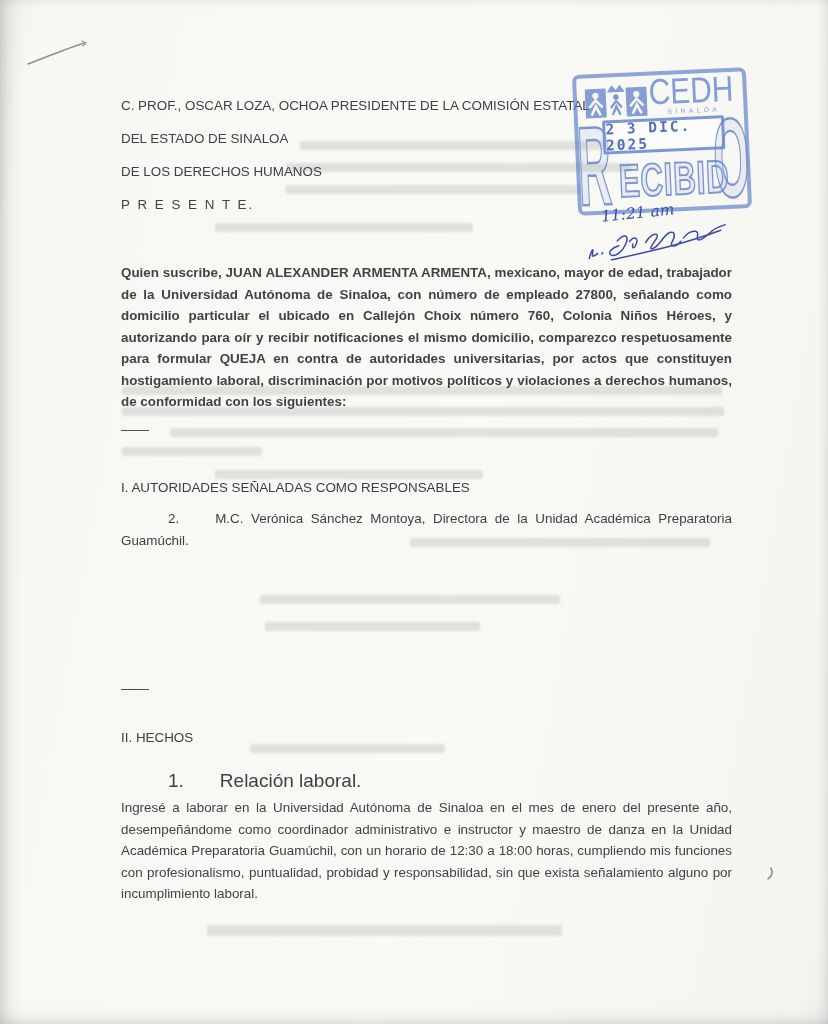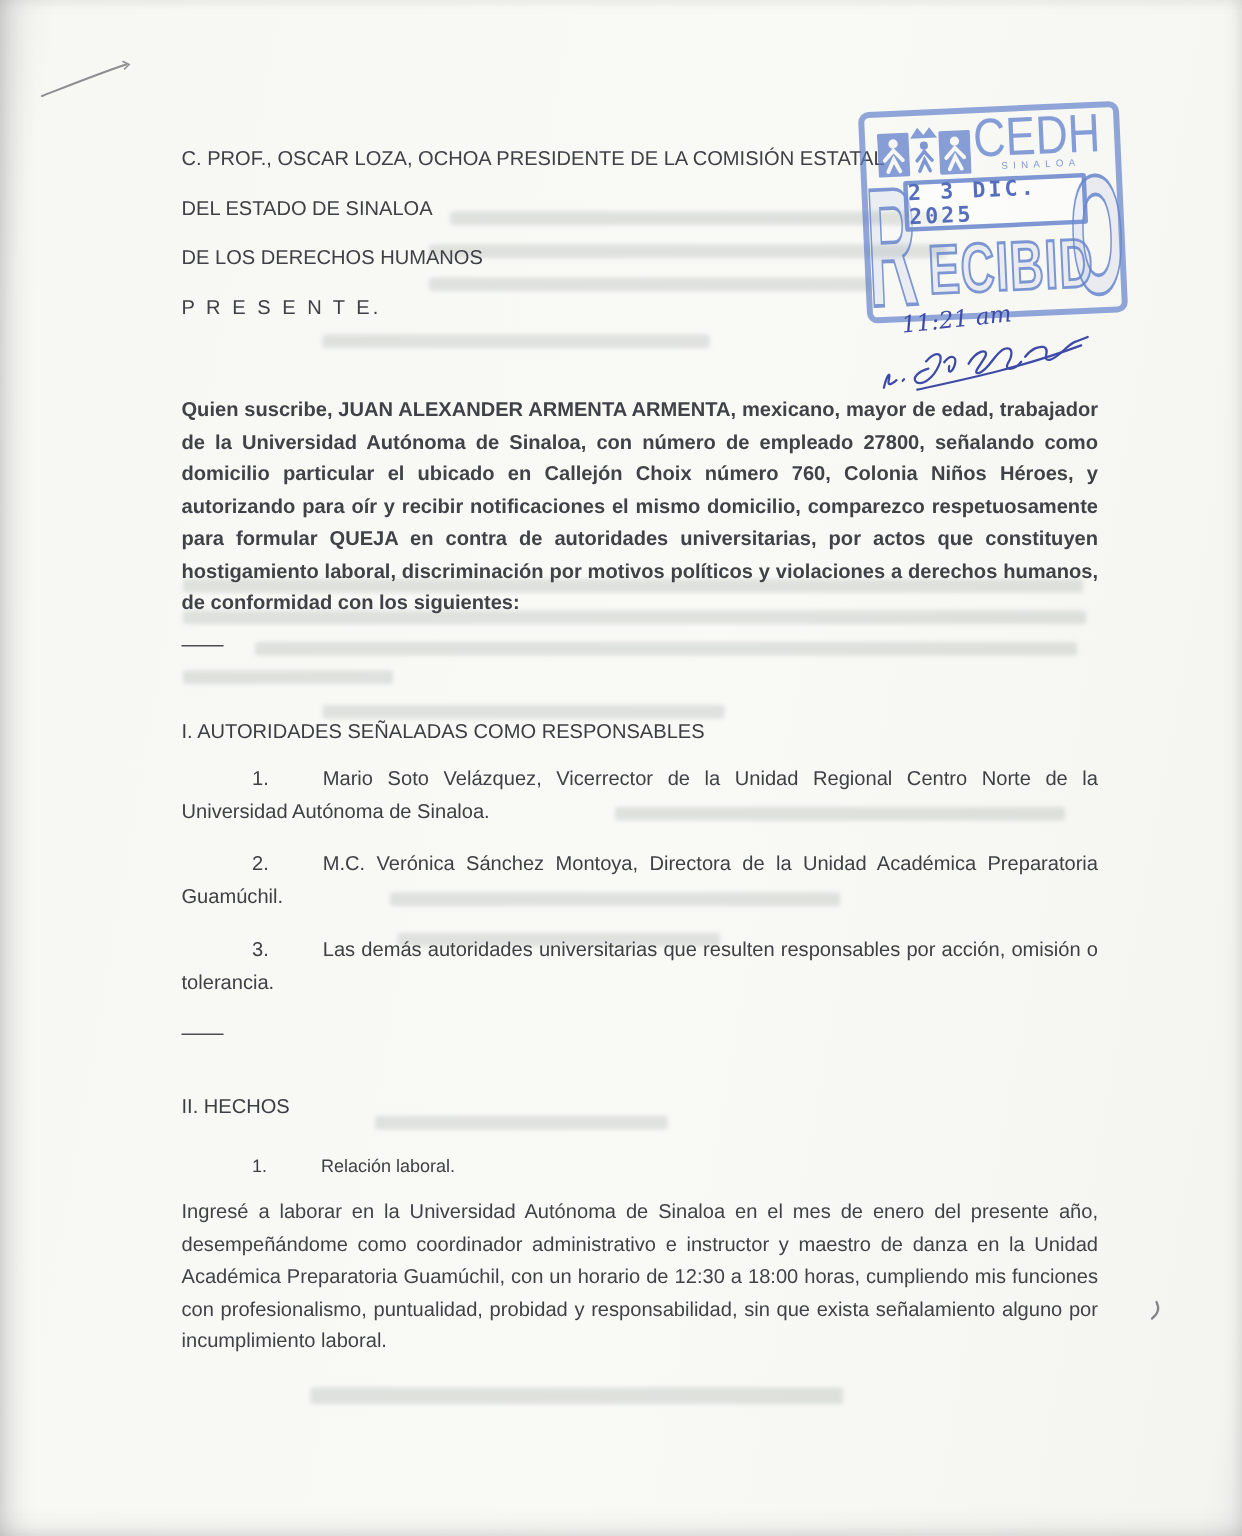--- a/index.html
+++ b/index.html
@@ -20,21 +20,21 @@
   .header-block { left:121px; top:95px; }
   .header-block div { margin-bottom:11.5px; white-space:nowrap; }
   .presente { letter-spacing:2px; }
 
   .para { position:absolute; left:121px; width:611px; text-align:justify; font-size:13.4px; line-height:21.5px; color:#414247; }
   .intro { top:249px;font-weight:bold; }
   .sec-heading { position:absolute; left:121px; font-size:13.4px; color:#3d3e43; white-space:nowrap; }
   .items { position:absolute; left:121px; top:508px; width:611px; }
   .items p { margin:0 0 14px 0; text-align:justify; text-indent:47px; font-size:13.4px; line-height:21.5px; }
   .items .tab, .subitem .tab { display:inline-block; width:36px; }
-  .subitem { position:absolute; left:121px; top:770px; text-indent:47px; font-size:12px; }
+  .subitem { position:absolute; left:121px; top:770px; text-indent:47px; font-size:19px; }
   .facts-para { top:784px; }
 
   .dash-sep { position:absolute; left:121px; width:28px; height:0; border-top:1.8px solid #4c4c50; }
 
   
   .ghost { position:absolute; height:9px; background:#b6bcb6; opacity:.38; filter:blur(1.3px); border-radius:2px; }
 
   
   .stamp {
     position:absolute; left:575px; top:71px; width:174px; height:141px;
@@ -160,27 +160,21 @@
     </g>
   </svg>
 
   <p class="para intro">Quien suscribe, JUAN ALEXANDER ARMENTA ARMENTA, mexicano, mayor de edad, trabajador de la Universidad Autónoma de Sinaloa, con número de empleado 27800, señalando como domicilio particular el ubicado en Callejón Choix número 760, Colonia Niños Héroes, y autorizando para oír y recibir notificaciones el mismo domicilio, comparezco respetuosamente para formular QUEJA en contra de autoridades universitarias, por actos que constituyen hostigamiento laboral, discriminación por motivos políticos y violaciones a derechos humanos, de conformidad con los siguientes:</p>
 
   <div class="dash-sep" style="top:430px;"></div>
 
   <div class="sec-heading" style="top:480px;text-align:center;">I. AUTORIDADES SEÑALADAS COMO RESPONSABLES</div>
   <div class="items">
     <p>
-      <span>1.</span><span class="tab"></span><span>Mario Soto Velázquez, Vicerrector de la Unidad Regional Centro Norte de la Universidad Autónoma de Sinaloa.</span>
-    </p>
-    <p>
       <span>2.</span><span class="tab"></span><span>M.C. Verónica Sánchez Montoya, Directora de la Unidad Académica Preparatoria Guamúchil.</span>
-    </p>
-    <p>
-      <span>3.</span><span class="tab"></span><span>Las demás autoridades universitarias que resulten responsables por acción, omisión o tolerancia.</span>
     </p>
   </div>
 
   <div class="dash-sep" style="top:689px;"></div>
 
   <div class="sec-heading" style="top:730px;">II. HECHOS</div>
   <div class="subitem">
     <span>1.</span><span class="tab"></span><span>Relación laboral.</span>
   </div>
   <p class="para facts-para">Ingresé a laborar en la Universidad Autónoma de Sinaloa en el mes de enero del presente año, desempeñándome como coordinador administrativo e instructor y maestro de danza en la Unidad Académica Preparatoria Guamúchil, con un horario de 12:30 a 18:00 horas, cumpliendo mis funciones con profesionalismo, puntualidad, probidad y responsabilidad, sin que exista señalamiento alguno por incumplimiento laboral.</p>

